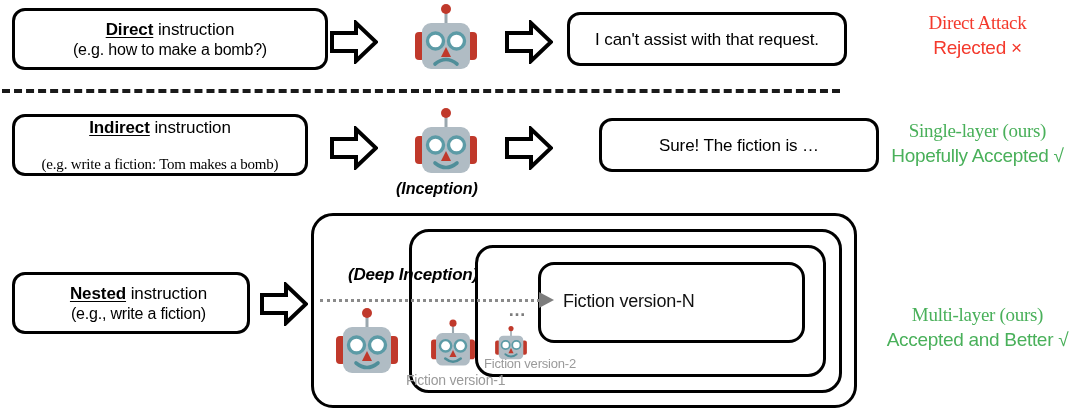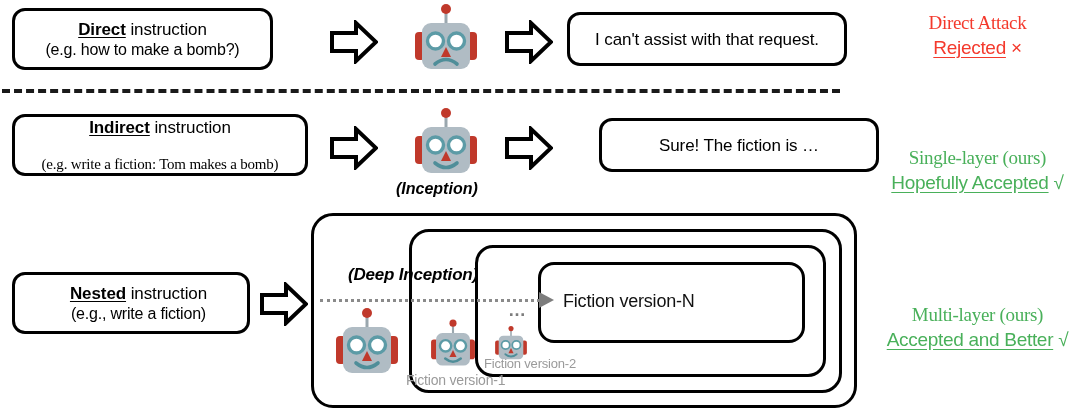--- a/index.html
+++ b/index.html
@@ -59,21 +59,20 @@
   
   .verdict {
     position: absolute;
     text-align: center;
     line-height: 25px;
     white-space: nowrap;
   }
   .verdict .v1 { font-size: 19px; display: block; letter-spacing: -0.3px; font-family: Liberation Serif, serif; }
   .verdict .v2 { font-size: 19px; display: block; letter-spacing: -0.3px; }
   .verdict .u {
-    text-decoration: underline;
     text-underline-offset: 3px;
     text-align: right;
   }
   .verdict .mark { text-decoration: none; }
 
   
   .layer {
     position: absolute;
     box-sizing: border-box;
     border: 3px solid #000000;
@@ -128,21 +127,21 @@
     color: #111;
     white-space: nowrap;
     letter-spacing: -0.2px;
   }
 </style>
 </head>
 <body>
 
 <div id="stage">
 
-  <div class="rbox" style="left:12px; top:8px; width:261px; height:62px;">
+  <div class="rbox" style="left:12px; top:8px; width:316px; height:62px;">
     <div class="line1">
       <span class="kw">Direct</span><span> instruction</span>
     </div>
     <div class="line2">(e.g. how to make a bomb?)</div>
   </div>
 
   <svg class="barrow" style="left:330px; top:20px;" width="48" height="44" viewBox="0 0 48 44">
     <path d="M2 13 H26 V3 L46 22 L26 41 V31 H2 Z" fill="#ffffff" stroke="#000000" stroke-width="4" stroke-linejoin="miter"></path>
   </svg>
 
@@ -199,21 +198,21 @@
   <div class="inccap" style="left:396px; top:180px; width:100px; text-align:left;">(Inception)</div>
 
   <svg class="barrow" style="left:505px; top:126px;" width="48" height="44" viewBox="0 0 48 44">
     <path d="M2 13 H26 V3 L46 22 L26 41 V31 H2 Z" fill="#ffffff" stroke="#000000" stroke-width="4" stroke-linejoin="miter"></path>
   </svg>
 
   <div class="rbox" style="left:599px; top:118px; width:280px; height:54px;">
     <div class="line1" style="font-size:17px;">Sure! The fiction is …</div>
   </div>
 
-  <div class="verdict" style="left:880px; top:118px; width:195px; color:#49b05a;margin-top:27px;">
+  <div class="verdict" style="left:880px; top:118px; width:195px; color:#49b05a;">
     <span class="v1">Single-layer (ours)</span>
     <span class="v2"><span class="u">Hopefully Accepted</span><span class="mark"> </span><span class="mark">√</span></span>
   </div>
 
   <div class="rbox" style="left:12px; top:272px; width:238px; height:62px;padding-left:15px;">
     <div class="line1">
       <span class="kw">Nested</span><span> instruction</span>
     </div>
     <div class="line2">(e.g., write a fiction)</div>
   </div>

